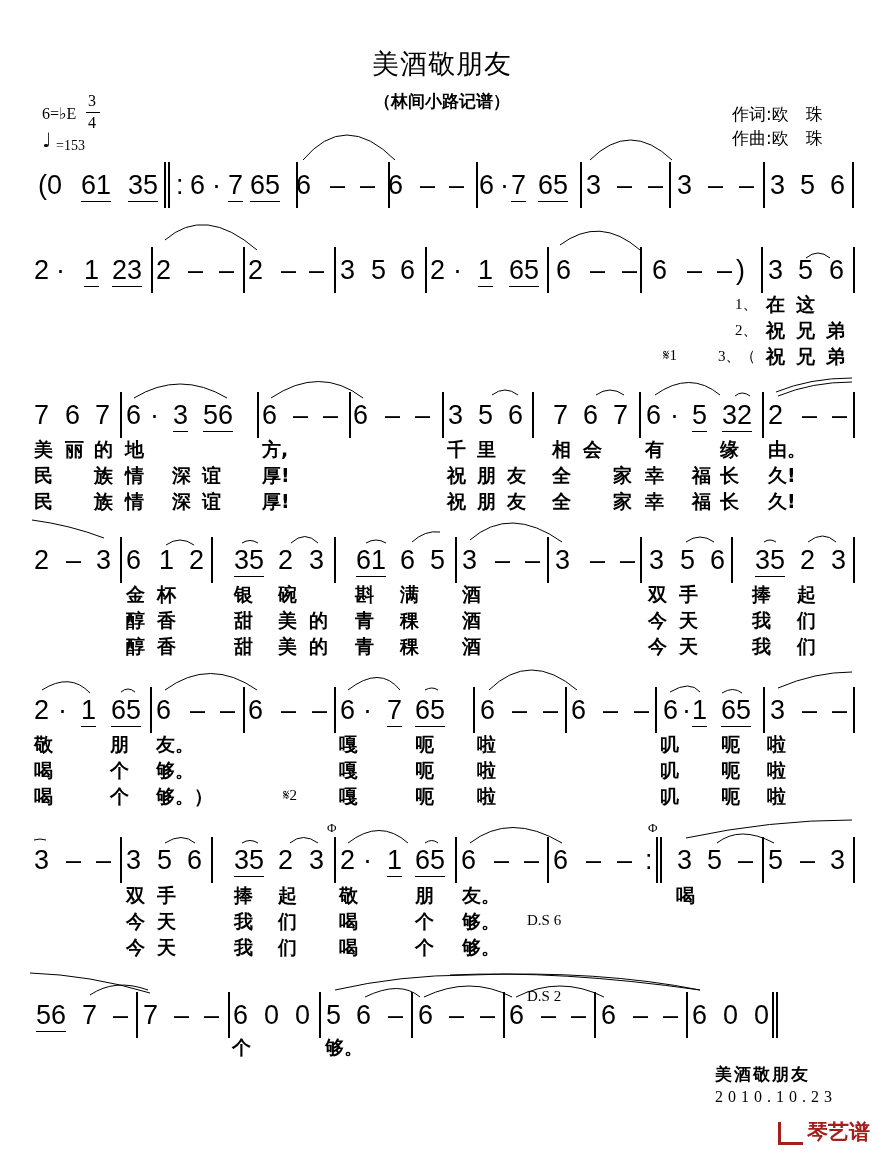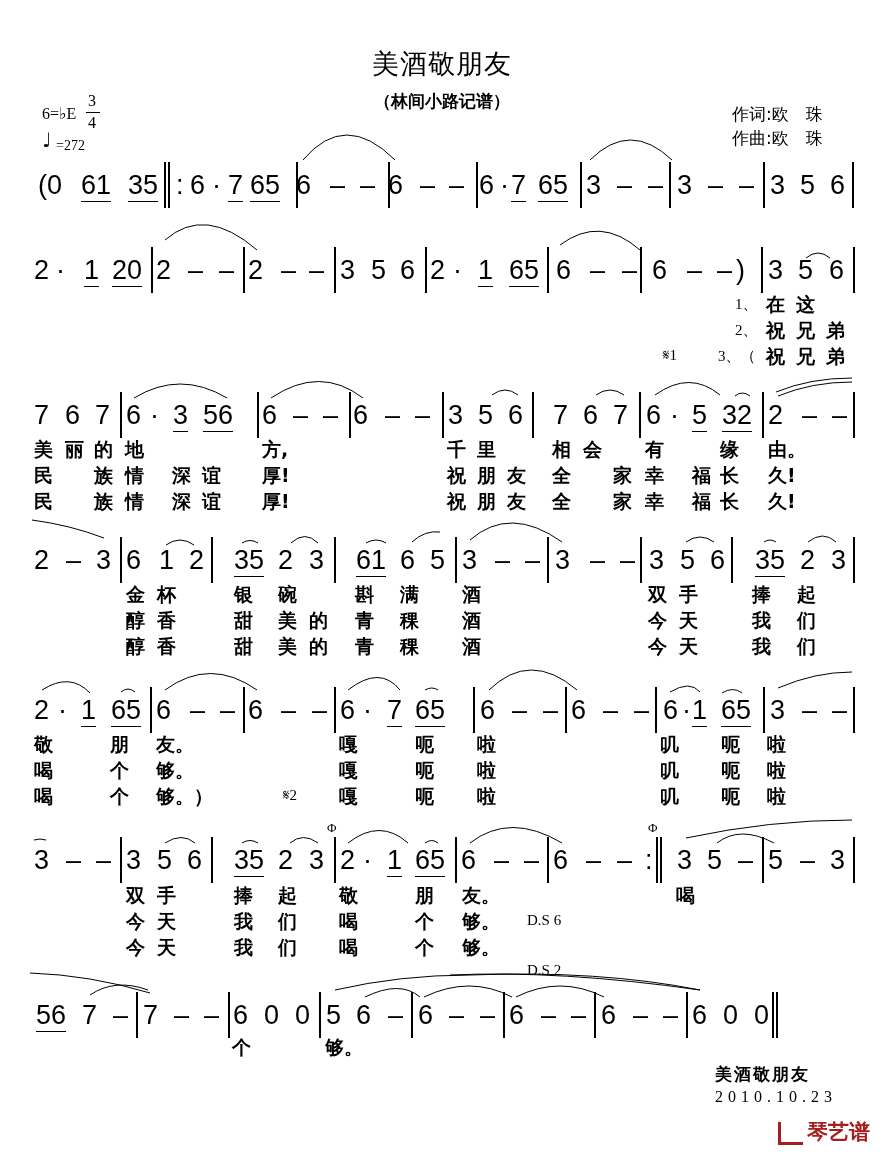--- a/index.html
+++ b/index.html
@@ -25,21 +25,21 @@
 <div class="abs title">美酒敬朋友</div>
 <div class="abs subtitle">（林间小路记谱）</div>
 <div class="abs credit" style="left:732px;top:103px;">作词:欧　珠</div>
 <div class="abs credit" style="left:732px;top:127px;">作曲:欧　珠</div>
 
 <div class="abs key" style="left:42px;top:104px;">6=♭E</div>
 <div class="abs key" style="left:88px;top:92px;">3</div>
 <div class="abs" style="left:86px;top:112px;width:14px;height:1px;background:#000;"></div>
 <div class="abs key" style="left:88px;top:114px;">4</div>
 <div class="abs" style="left:42px;top:128px;font-size:20px;">♩</div>
-<div class="abs key" style="left:56px;top:138px;font-size:14px;">=272</div>
+<div class="abs key" style="left:56px;top:138px;font-size:14px;">=153</div>
 
 <div id="score">
     <div class="abs note" style="left: 38px; top: 170px;">(0</div>
     <div class="abs note ul" style="left: 81px; top: 170px;">61</div>
     <div class="abs note ul" style="left: 128px; top: 170px;">35</div>
     <div class="abs note" style="left: 176px; top: 170px;">:</div>
     <div class="abs note" style="left: 190px; top: 170px;">6</div>
     <div class="abs note" style="left: 212px; top: 170px;">·</div>
     <div class="abs note ul" style="left: 228px; top: 170px;">7</div>
     <div class="abs note ul" style="left: 250px; top: 170px;">65</div>
@@ -67,21 +67,21 @@
     <div class="bar" style="left: 476px; top: 162px; height: 46px;"></div>
     <div class="bar" style="left: 580px; top: 162px; height: 46px;"></div>
     <div class="bar" style="left: 669px; top: 162px; height: 46px;"></div>
     <div class="bar" style="left: 763px; top: 162px; height: 46px;"></div>
     <div class="bar" style="left: 852px; top: 162px; height: 46px;"></div>
     <div class="dbl" style="left: 164px; top: 162px; height: 46px;"></div>
     <div class="dbl" style="left: 168px; top: 162px; height: 46px;"></div>
     <div class="abs note" style="left: 34px; top: 255px;">2</div>
     <div class="abs note" style="left: 56px; top: 255px;">·</div>
     <div class="abs note ul" style="left: 84px; top: 255px;">1</div>
-    <div class="abs note ul" style="left: 112px; top: 255px;">20</div>
+    <div class="abs note ul" style="left: 112px; top: 255px;">23</div>
     <div class="abs note" style="left: 156px; top: 255px;">2</div>
     <div class="abs note" style="left: 188px; top: 255px;">–</div>
     <div class="abs note" style="left: 219px; top: 255px;">–</div>
     <div class="abs note" style="left: 248px; top: 255px;">2</div>
     <div class="abs note" style="left: 281px; top: 255px;">–</div>
     <div class="abs note" style="left: 309px; top: 255px;">–</div>
     <div class="abs note" style="left: 340px; top: 255px;">3</div>
     <div class="abs note" style="left: 371px; top: 255px;">5</div>
     <div class="abs note" style="left: 400px; top: 255px;">6</div>
     <div class="abs note" style="left: 430px; top: 255px;">2</div>
@@ -408,21 +408,21 @@
     <div class="abs lyric" style="left: 415px; top: 909px;">个</div>
     <div class="abs lyric" style="left: 462px; top: 909px;">够。</div>
     <div class="abs small" style="left: 527px; top: 912px;">D.S 6</div>
     <div class="abs lyric" style="left: 126px; top: 935px;">今</div>
     <div class="abs lyric" style="left: 157px; top: 935px;">天</div>
     <div class="abs lyric" style="left: 234px; top: 935px;">我</div>
     <div class="abs lyric" style="left: 278px; top: 935px;">们</div>
     <div class="abs lyric" style="left: 339px; top: 935px;">喝</div>
     <div class="abs lyric" style="left: 415px; top: 935px;">个</div>
     <div class="abs lyric" style="left: 462px; top: 935px;">够。</div>
-    <div class="abs small" style="left: 527px; top: 962px;">D.S 2</div>
+    <div class="abs small" style="left: 527px; top: 988px;">D.S 2</div>
     <div class="abs lyric" style="left: 232px; top: 1035px;">个</div>
     <div class="abs lyric" style="left: 325px; top: 1035px;">够。</div>
   </div>
 
 <div class="abs small" style="left:327px;top:820px;font-size:13px;">Φ</div>
 <div class="abs small" style="left:648px;top:820px;font-size:13px;">Φ</div>
 
 <svg class="arcs" viewBox="0 0 884 1154">
   <g fill="none" stroke="#000" stroke-width="1">
     <path d="M303,160 Q345,110 395,160"></path>

